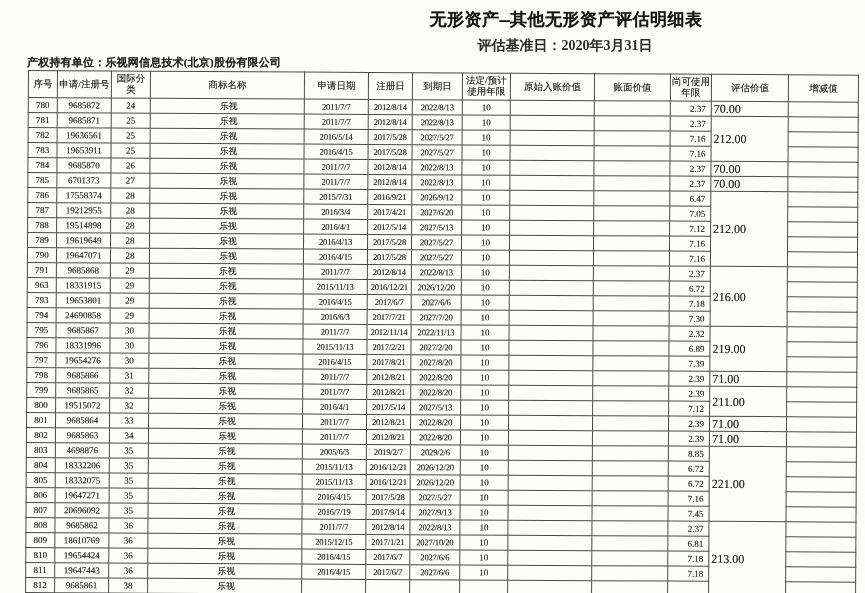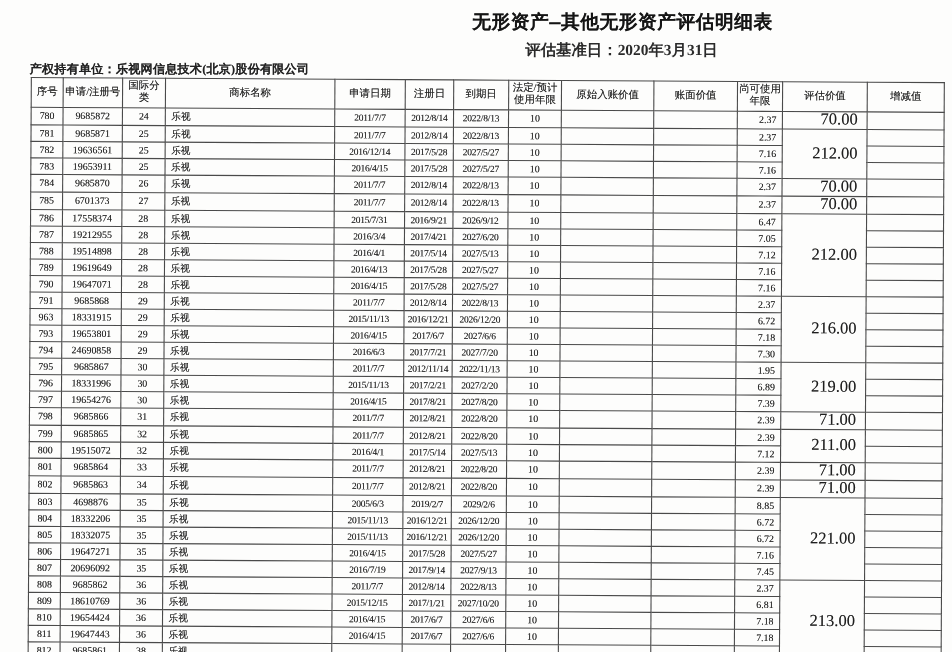--- a/index.html
+++ b/index.html
@@ -38,24 +38,24 @@
   table{border:1px solid #333;}
   th{
     font-weight:normal;font-size:9.5px;line-height:1.15;height:24px;
     padding:1px 1px;text-align:center;white-space:normal;color:#222;
   }
   td{
     font-size:9px;height:14px;line-height:1;padding:0 2px;
     white-space:nowrap;color:#1f1f1f;
   }
   td.c{text-align:center;}
-  td.l{text-align:left;padding-left:5px;font-size:8.8px;}
+  td.l{text-align:center;padding-left:5px;font-size:8.8px;}
   td.r{text-align:right;padding-right:5px;}
   td.date{font-size:8.6px;letter-spacing:-.2px;text-align:center;padding:0 1px;}
-  td.ap{text-align:right;padding-right:8px;vertical-align:middle;font-size:15px;}
+  td.ap{text-align:left;padding-right:8px;vertical-align:middle;font-size:12px;}
 </style>
 </head>
 <body>
 
 <div class="title">无形资产—其他无形资产评估明细表</div>
 <div class="subtitle">评估基准日：2020年3月31日</div>
 <div class="holder">产权持有单位：乐视网信息技术(北京)股份有限公司</div>
 
 <div class="table-wrap">
   <table>
@@ -120,21 +120,21 @@
           <td class="r"></td>
           <td class="r">2.37</td>
           <td class="ap" rowspan="3">212.00</td>
           <td class="r"></td>
         </tr>
         <tr>
           <td class="c">782</td>
           <td class="c">19636561</td>
           <td class="c">25</td>
           <td class="l">乐视</td>
-          <td class="date">2016/12/14</td>
+          <td class="date">2016/5/14</td>
           <td class="date">2017/5/28</td>
           <td class="date">2027/5/27</td>
           <td class="c">10</td>
           <td class="r"></td>
           <td class="r"></td>
           <td class="r">7.16</td>
           <td class="r"></td>
         </tr>
         <tr>
           <td class="c">783</td>
@@ -312,21 +312,21 @@
           <td class="c">795</td>
           <td class="c">9685867</td>
           <td class="c">30</td>
           <td class="l">乐视</td>
           <td class="date">2011/7/7</td>
           <td class="date">2012/11/14</td>
           <td class="date">2022/11/13</td>
           <td class="c">10</td>
           <td class="r"></td>
           <td class="r"></td>
-          <td class="r">1.95</td>
+          <td class="r">2.32</td>
           <td class="ap" rowspan="3">219.00</td>
           <td class="r"></td>
         </tr>
         <tr>
           <td class="c">796</td>
           <td class="c">18331996</td>
           <td class="c">30</td>
           <td class="l">乐视</td>
           <td class="date">2015/11/13</td>
           <td class="date">2017/2/21</td>

